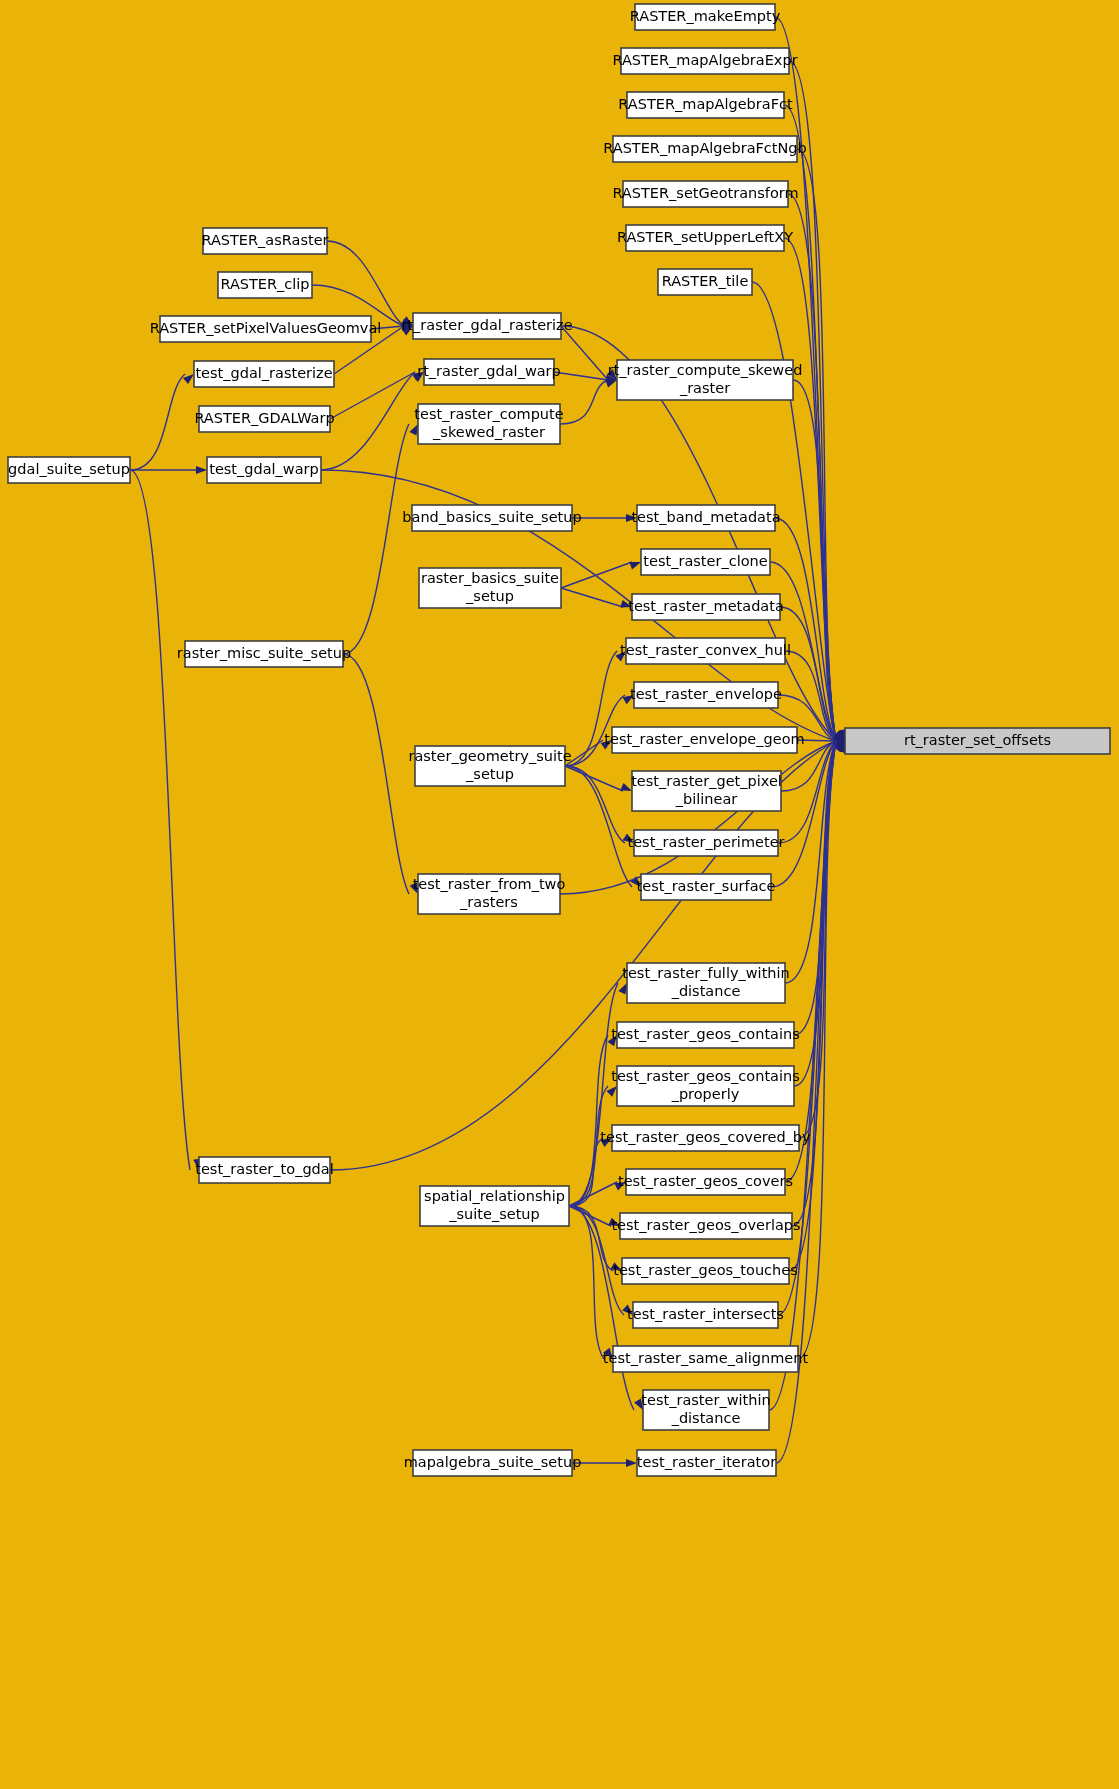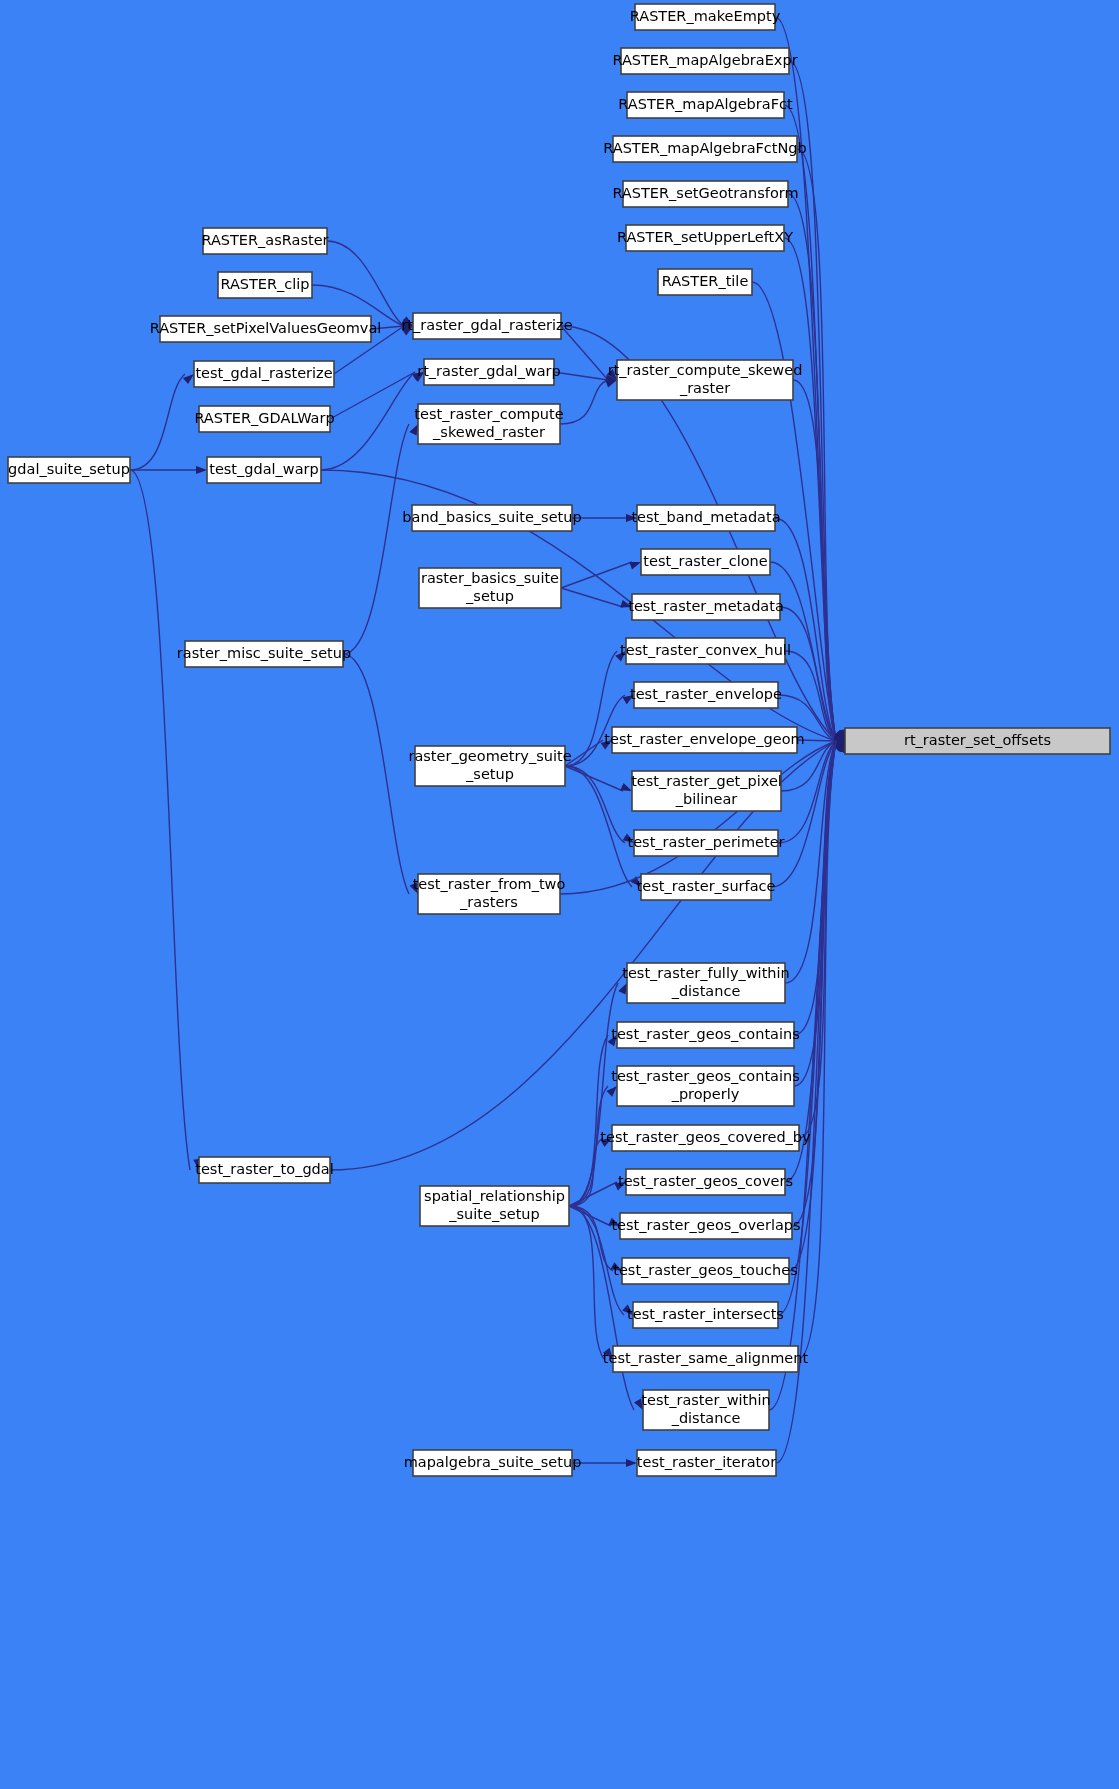--- a/index.html
+++ b/index.html
@@ -4,21 +4,21 @@
 <style>
   html, body {
     margin: 0;
     padding: 0;
     background: #ffffff;
   }
   #graph-root {
     position: relative;
     width: 1119px;
     height: 1789px;
-    background: #3b82f6;
+    background: #eab308;
     font-family: "DejaVu Sans", "Liberation Sans", sans-serif;
     overflow: hidden;
   }
   svg#callgraph {
     position: absolute;
     top: 0;
     left: 0;
     width: 1119px;
     height: 1789px;
     display: block;

